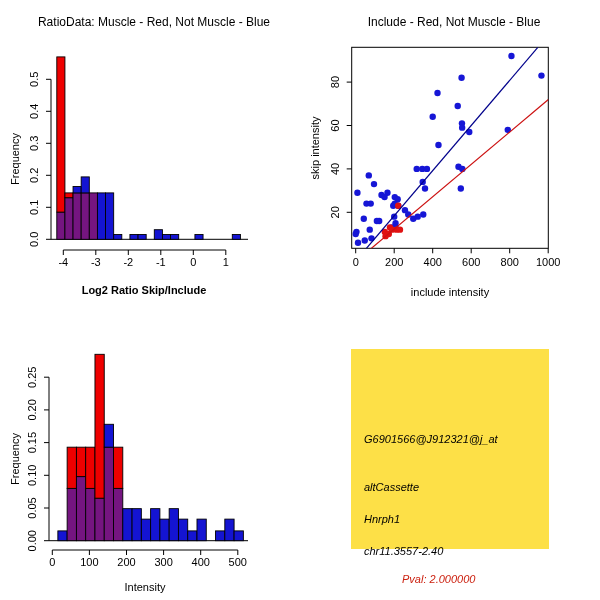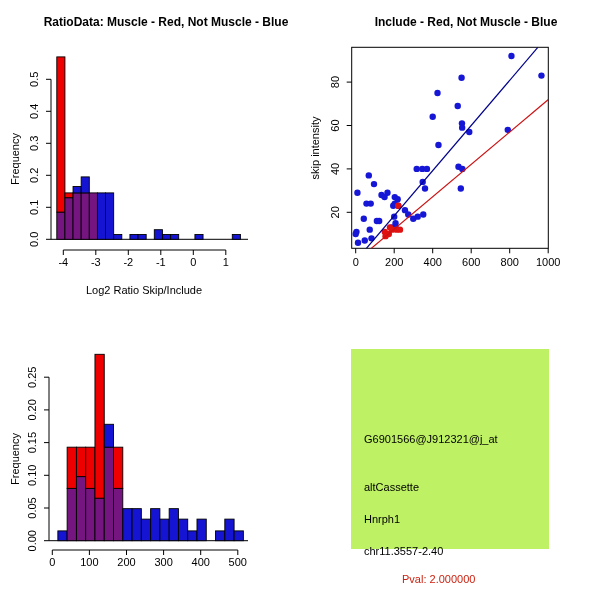--- a/index.html
+++ b/index.html
@@ -8,29 +8,29 @@
     font-family:"Liberation Sans","DejaVu Sans",sans-serif;color:#000;
   }
   .panel{position:absolute;width:300px;height:300px;}
   #panel-tl{left:0;top:0;}
   #panel-tr{left:300px;top:0;}
   #panel-bl{left:0;top:300px;}
   #panel-br{left:300px;top:300px;}
   .panel svg{position:absolute;left:0;top:0;}
   svg text{font-family:"Liberation Sans","DejaVu Sans",sans-serif;font-size:11px;fill:#000;}
   .chart-title{
-    position:absolute;top:15px;left:16px;width:100%;text-align:center;
-    font-weight:bold;font-size:12px;white-space:nowrap;
+    position:absolute;top:15px;left:4px;width:100%;text-align:center;
+    font-weight:normal;font-size:12px;white-space:nowrap;
   }
   .xlabel{position:absolute;text-align:center;font-size:11px;white-space:nowrap;}
   .ylabel{
     position:absolute;font-size:11px;white-space:nowrap;
     transform:translate(-50%,-50%) rotate(-90deg);
   }
-  #panel-tl .xlabel{left:0;width:288px;top:284px;}
+  #panel-tl .xlabel{left:0;width:288px;top:284px;font-weight:bold;}
   #panel-tl .ylabel{left:15px;top:159px;}
   #panel-tr .xlabel{left:0;width:300px;top:286px;}
   #panel-tr .ylabel{left:15px;top:148px;}
   #panel-bl .xlabel{left:0;width:290px;top:281px;}
   #panel-bl .ylabel{left:15px;top:159px;}
   .info-box{
     position:absolute;left:51px;top:49px;width:198px;height:200px;
   }
   .info-line{position:absolute;left:13px;font-size:11px;white-space:nowrap;}
 </style>
@@ -176,20 +176,21 @@
         <circle cx="88.81" cy="234" r="3.2" fill="#e01212"></circle>
         <circle cx="85.53750000000001" cy="236.17000000000002" r="3.2" fill="#e01212"></circle>
         <circle cx="92.08250000000001" cy="229.66000000000003" r="3.2" fill="#e01212"></circle>
         <circle cx="96.51" cy="229.66000000000003" r="3.2" fill="#e01212"></circle>
         <circle cx="98.2425" cy="205.79000000000002" r="3.2" fill="#e01212"></circle>
         <circle cx="89.965" cy="227.49" r="3.2" fill="#e01212"></circle>
         <circle cx="99.975" cy="229.66000000000003" r="3.2" fill="#e01212"></circle>
         <line x1="70.33" y1="249.19" x2="248.39249999999998" y2="99.46000000000001" stroke="#cc1111" stroke-width="1.2" clip-path="url(#scatter-clip)"></line>
         <line x1="65.71000000000001" y1="249.19" x2="237.805" y2="47.380000000000024" stroke="#00008b" stroke-width="1.2" clip-path="url(#scatter-clip)"></line>
       </svg>
+    <div class="xlabel">include intensity</div>
     <div class="ylabel">skip intensity</div>
   </section>
 
   <section class="panel" id="panel-bl">
     <svg id="svg-bl" width="300" height="300">
         <line x1="49" y1="240.7" x2="49" y2="77.19999999999999" stroke="#000000"></line>
         <line x1="49" y1="240.7" x2="44" y2="240.7" stroke="#000000"></line>
         <text x="36" y="240.7" text-anchor="middle" transform="rotate(-90 36 240.7)">0.00</text>
         <line x1="49" y1="208" x2="44" y2="208" stroke="#000000"></line>
         <text x="36" y="208" text-anchor="middle" transform="rotate(-90 36 208)">0.05</text>
@@ -234,25 +235,26 @@
         <rect x="150.615" y="208.654" width="9.274999999999977" height="32.04599999999999" fill="#1414d2" stroke="#000000" stroke-width="0.9"></rect>
         <rect x="159.89" y="219.118" width="9.275000000000006" height="21.581999999999994" fill="#1414d2" stroke="#000000" stroke-width="0.9"></rect>
         <rect x="169.165" y="208.654" width="9.275000000000006" height="32.04599999999999" fill="#1414d2" stroke="#000000" stroke-width="0.9"></rect>
         <rect x="178.44" y="219.118" width="9.274999999999977" height="21.581999999999994" fill="#1414d2" stroke="#000000" stroke-width="0.9"></rect>
         <rect x="187.71499999999997" y="230.89" width="9.275000000000034" height="9.810000000000002" fill="#1414d2" stroke="#000000" stroke-width="0.9"></rect>
         <rect x="196.99" y="219.118" width="9.274999999999977" height="21.581999999999994" fill="#1414d2" stroke="#000000" stroke-width="0.9"></rect>
         <rect x="215.54000000000002" y="230.89" width="9.274999999999977" height="9.810000000000002" fill="#1414d2" stroke="#000000" stroke-width="0.9"></rect>
         <rect x="224.815" y="219.118" width="9.274999999999977" height="21.581999999999994" fill="#1414d2" stroke="#000000" stroke-width="0.9"></rect>
         <rect x="234.08999999999997" y="230.89" width="9.275000000000034" height="9.810000000000002" fill="#1414d2" stroke="#000000" stroke-width="0.9"></rect>
       </svg>
+    <div class="xlabel">Intensity</div>
     <div class="ylabel">Frequency</div>
   </section>
 
   <section class="panel" id="panel-br">
-    <div class="info-box" id="info-box" style="background: #bef264;">
+    <div class="info-box" id="info-box" style="background: #fde047; font-style: italic;">
       <div class="info-line" style="top:84px">G6901566@J912321@j_at</div>
       <div class="info-line" style="top:132px">altCassette</div>
       <div class="info-line" style="top:164px">Hnrph1</div>
       <div class="info-line" style="top:196px">chr11.3557-2.40</div>
       <div class="info-line" id="pval-line" style="top: 224px; color: rgb(204, 34, 17); padding-left: 38px;">Pval: 2.000000</div>
     </div>
   </section>
 
 </div>
 

